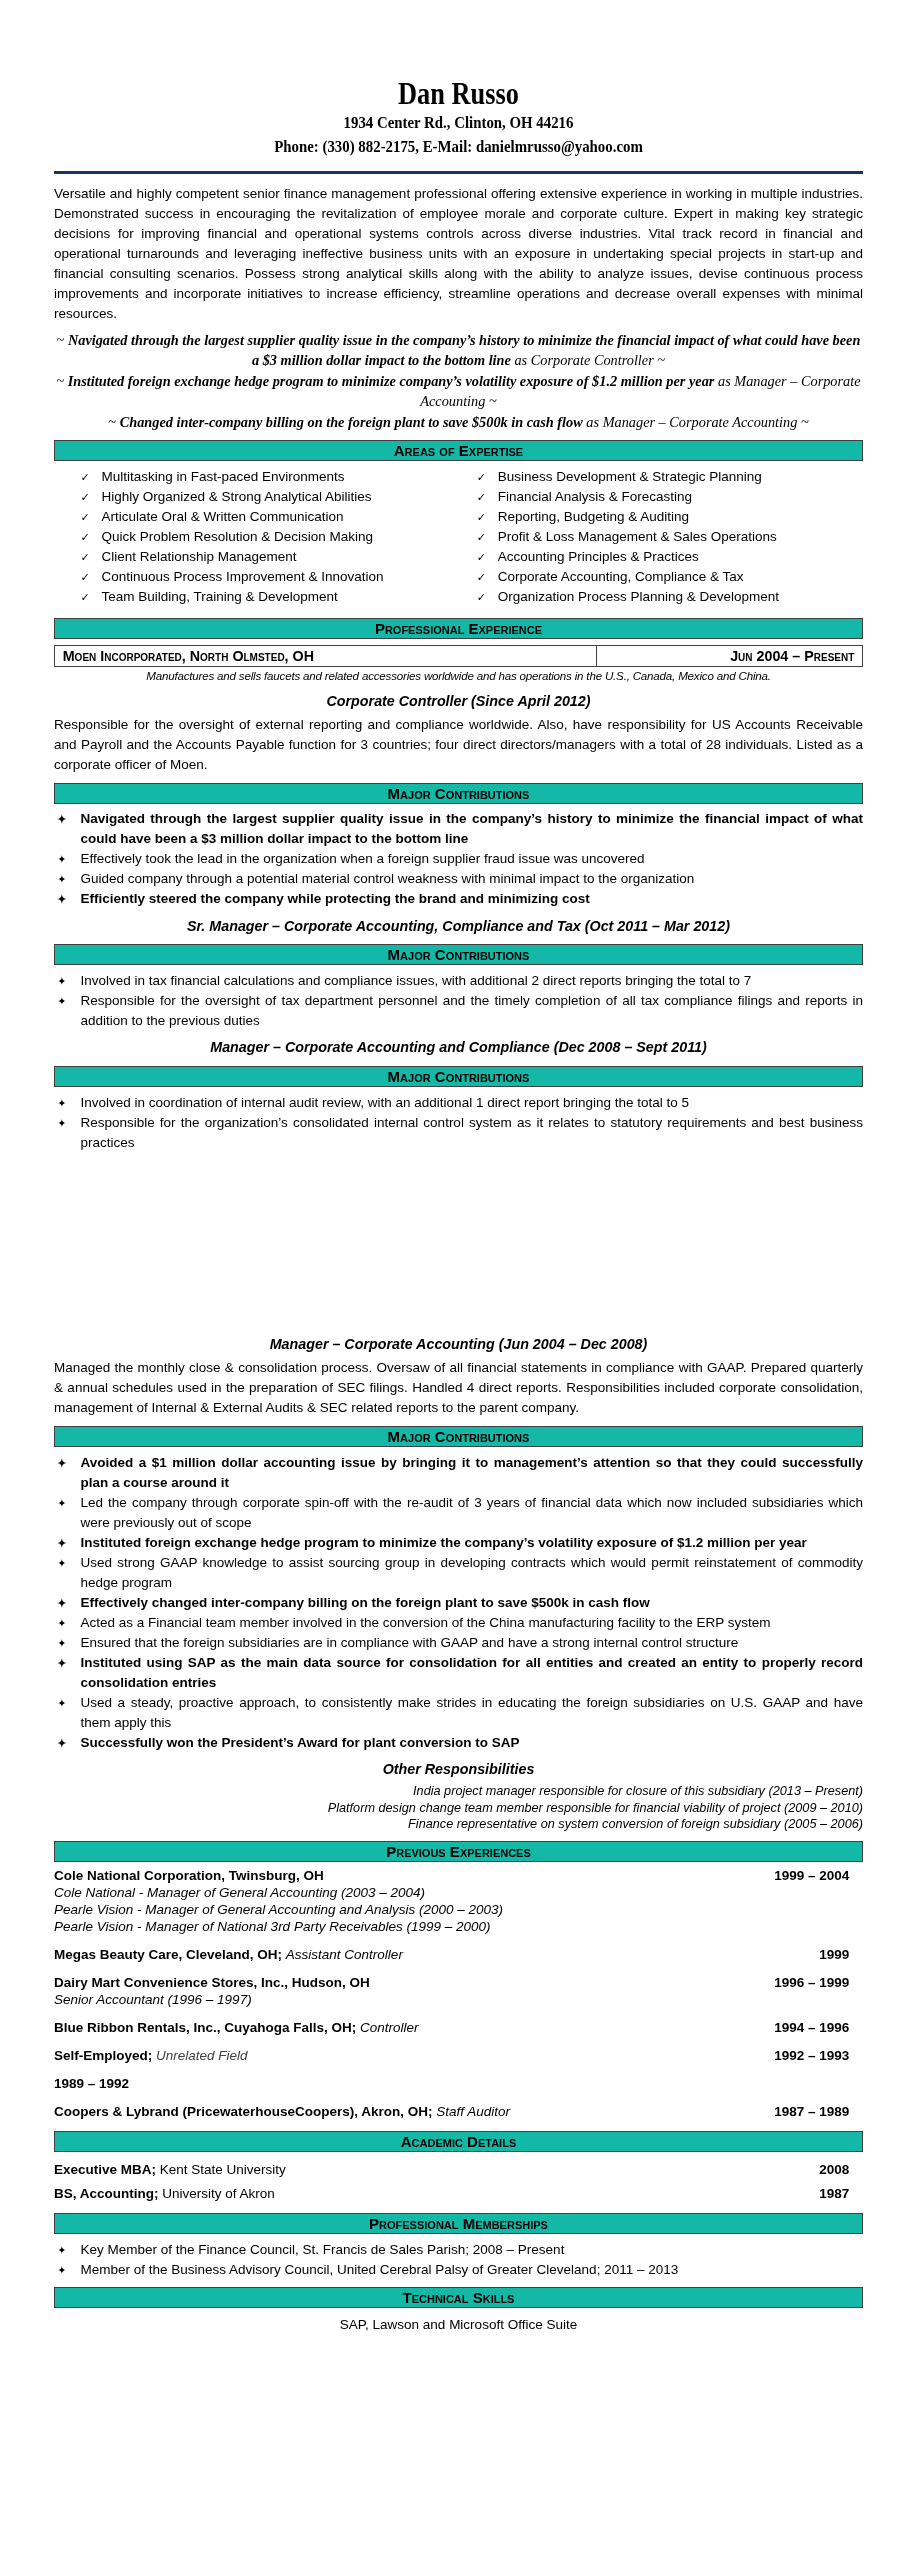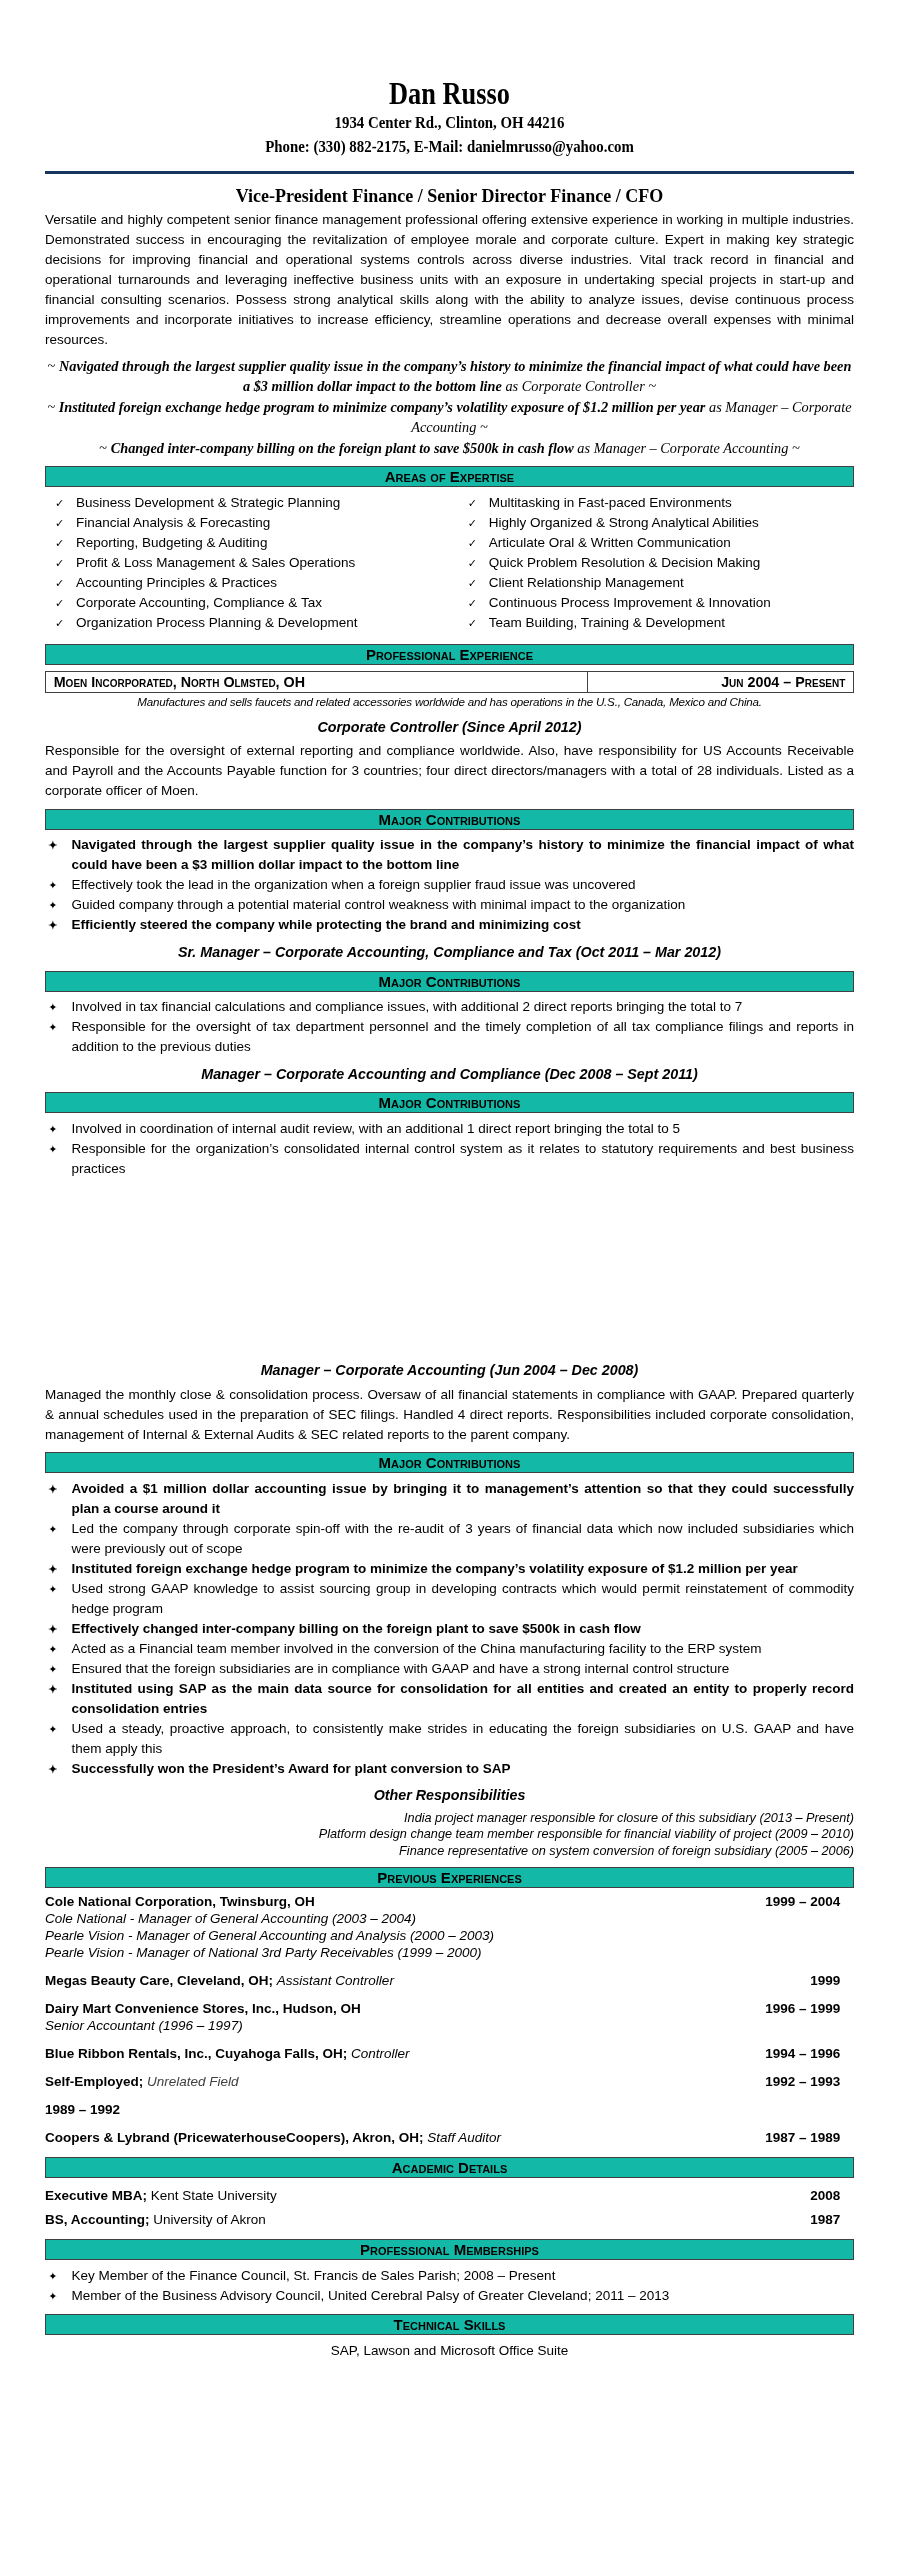--- a/index.html
+++ b/index.html
@@ -1,17 +1,17 @@
 <!DOCTYPE html>
 <html style="font-size:8.8px"><head>
 <meta charset="utf-8">
 <style>
   html, body { margin: 0; padding: 0; background: #ffffff; }
   body { width: 910px; height: 2576px; position: relative; color: #000; }
-  .page { position: absolute; left: 45px; top: 0; width: 809px; }
+  .page { position: absolute; left: 54px; top: 0; width: 809px; }
 
   .header { text-align: center; padding-top: 77px; }
   .name { font-family: "Liberation Serif", serif; font-weight: bold; font-size: 31px; line-height: 1.1; transform: scaleX(0.85); }
   .addr, .contact { font-family: "Liberation Serif", serif; font-weight: bold; font-size: 16.5px; line-height: 24px; transform: scaleX(0.9); }
   .rule { height: 3.3px; background: #17365d; margin-top: 12px; margin-bottom: 10px; }
 
   .objective { font-family: "Liberation Serif", serif; font-weight: bold; font-size: 18px; text-align: center; line-height: 25px; }
   .summary { font-family: "Liberation Sans", sans-serif; font-size: 13.5px; line-height: 20px; text-align: justify; margin: 1.1px 0 4.4px 0; }
 
   .highlights { font-family: "Liberation Serif", serif; font-size: 14.3px; line-height: 20.4px; text-align: center; margin-top: 5.5px; }
@@ -64,48 +64,47 @@
 
 <div class="page">
 
   <div class="header">
     <div class="name">Dan Russo</div>
     <div class="addr">1934 Center Rd., Clinton, OH  44216</div>
     <div class="contact">Phone: (330) 882-2175, E-Mail: danielmrusso@yahoo.com</div>
   </div>
   <div class="rule"></div>
 
-  <div class="objective">Vice-President Finance / Senior Director Finance / CFO</div>
   <p class="summary">Versatile and highly competent senior finance management professional offering extensive experience in working in multiple industries. Demonstrated success in encouraging the revitalization of employee morale and corporate culture. Expert in making key strategic decisions for improving financial and operational systems controls across diverse industries. Vital track record in financial and operational turnarounds and leveraging ineffective business units with an exposure in undertaking special projects in start-up and financial consulting scenarios. Possess strong analytical skills along with the ability to analyze issues, devise continuous process improvements and incorporate initiatives to increase efficiency, streamline operations and decrease overall expenses with minimal resources.</p>
 
   <div class="highlights">
     <div><span>~ </span><b>Navigated through the largest supplier quality issue in the company’s history to minimize the financial impact of what could have been a $3 million dollar impact to the bottom line</b><i> as Corporate Controller ~</i></div>
     <div><span>~ </span><b>Instituted foreign exchange hedge program to minimize company’s volatility exposure of $1.2 million per year</b><i> as Manager – Corporate Accounting ~</i></div>
     <div><span>~ </span><b>Changed inter-company billing on the foreign plant to save $500k in cash flow</b><i> as Manager – Corporate Accounting ~</i></div>
   </div>
 
   <div class="section-bar">Areas of Expertise</div>
   <div class="expertise">
+    <ul class="col right">
+      <li>Multitasking in Fast-paced Environments</li>
+      <li>Highly Organized &amp; Strong Analytical Abilities</li>
+      <li>Articulate Oral &amp; Written Communication</li>
+      <li>Quick Problem Resolution &amp; Decision Making</li>
+      <li>Client Relationship Management</li>
+      <li>Continuous Process Improvement &amp; Innovation</li>
+      <li>Team Building, Training &amp; Development</li>
+    </ul>
     <ul class="col">
       <li>Business Development &amp; Strategic Planning</li>
       <li>Financial Analysis &amp; Forecasting</li>
       <li>Reporting, Budgeting &amp; Auditing</li>
       <li>Profit &amp; Loss Management &amp; Sales Operations</li>
       <li>Accounting Principles &amp; Practices</li>
       <li>Corporate Accounting, Compliance &amp; Tax</li>
       <li>Organization Process Planning &amp; Development</li>
-    </ul>
-    <ul class="col right">
-      <li>Multitasking in Fast-paced Environments</li>
-      <li>Highly Organized &amp; Strong Analytical Abilities</li>
-      <li>Articulate Oral &amp; Written Communication</li>
-      <li>Quick Problem Resolution &amp; Decision Making</li>
-      <li>Client Relationship Management</li>
-      <li>Continuous Process Improvement &amp; Innovation</li>
-      <li>Team Building, Training &amp; Development</li>
     </ul>
   </div>
 
   <div class="section-bar">Professional Experience</div>
   <div class="company-row">
     <div class="cname">Moen Incorporated, North Olmsted, OH</div>
     <div class="cdate">Jun 2004 – Present</div>
   </div>
   <div class="company-desc">Manufactures and sells faucets and related accessories worldwide and has operations in the U.S., Canada, Mexico and China.</div>
 

